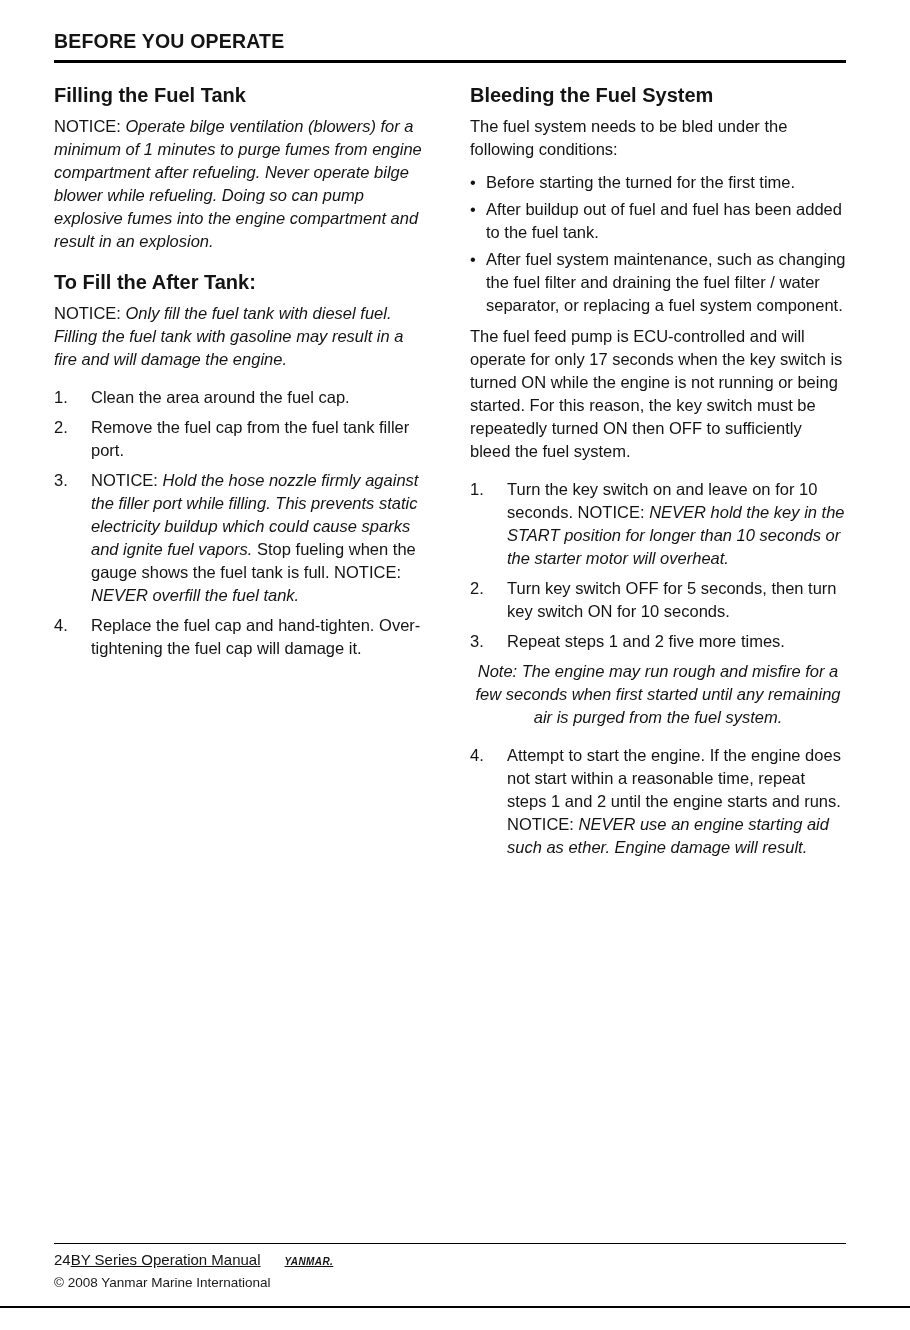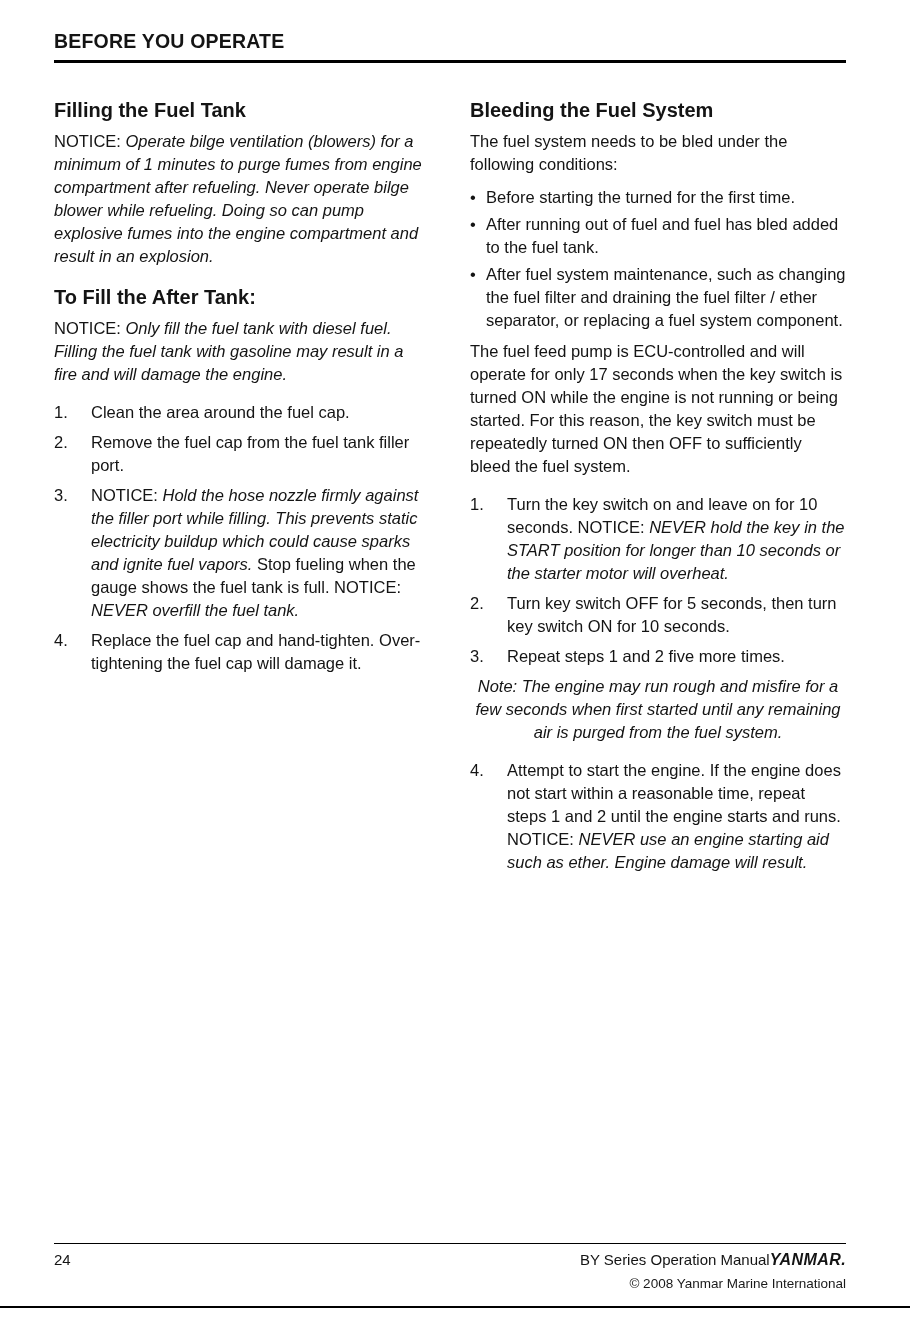--- a/index.html
+++ b/index.html
@@ -15,45 +15,45 @@
 
   .doc-title {
     font-size: 19.5px;
     font-weight: 700;
     letter-spacing: 0.2px;
     padding-bottom: 7px;
     border-bottom: 3px solid #000;
   }
 
   .columns { display: flex; gap: 40px; margin-top: 20px; }
-  .col { flex: 1; min-width: 0; font-size: 16.5px; line-height: 23px; margin-top: 15px; }
+  .col { flex: 1; min-width: 0; font-size: 16.5px; line-height: 23px; }
 
   .section-title { font-size: 20px; font-weight: 700; line-height: 25px; margin-bottom: 7px; }
   .mt { margin-top: 17px; }
 
   p.body { margin-bottom: 10px; }
 
   .steps { margin-top: 15px; }
   .step { display: flex; margin-bottom: 7px; }
   .step-num { flex: none; width: 37px; }
   .step-body { flex: 1; }
 
   .bullets { margin-top: 4px; margin-bottom: 8px; }
   .bullet { display: flex; margin-bottom: 4px; }
   .bullet-dot { flex: none; width: 16px; }
   .bullet-text { flex: 1; }
 
   .note { margin: 4px 0 14px; text-align: center; }
 
   .page-footer { position: absolute; left: 54px; right: 64px; top: 1243px; }
   .footer-rule { border-top: 1.5px solid #000; height: 0; }
-  .footer-row { display: flex; justify-content: space-between; align-items: baseline; padding-top: 7px; font-size: 15px; }
-  .footer-right { display: flex; align-items: baseline; gap: 0; }
-  .brand { font-weight: 800; font-style: italic; font-size: 16px; letter-spacing: 0.4px; }
-  .copyright { text-align: right; font-size: 13.5px; margin-top: 7px; color: #1a1a1a; }
+  .footer-row { display: flex; justify-content: flex-start; align-items: baseline; padding-top: 7px; font-size: 15px; }
+  .footer-right { display: flex; align-items: baseline; gap: 24px; text-decoration: underline; }
+  .brand { font-weight: 800; font-style: italic; font-size: 10px; letter-spacing: 0.4px; }
+  .copyright { text-align: left; font-size: 13.5px; margin-top: 7px; color: #1a1a1a; }
 
   .bottom-edge { position: absolute; left: 0; top: 1306px; width: 910px; height: 2px; background: #000; }
 </style>
 </head>
 <body>
 
 <div class="page">
 
   <div class="doc-title">BEFORE YOU OPERATE</div>
 
@@ -90,25 +90,25 @@
       <div class="section-title">Bleeding the Fuel System</div>
       <p class="body">The fuel system needs to be bled under the following conditions:</p>
 
       <div class="bullets">
         <div class="bullet">
           <span class="bullet-dot">•</span>
           <span class="bullet-text">Before starting the turned for the first time.</span>
         </div>
         <div class="bullet">
           <span class="bullet-dot">•</span>
-          <span class="bullet-text">After running out of fuel and fuel has bled added to the fuel tank.</span>
+          <span class="bullet-text">After buildup out of fuel and fuel has been added to the fuel tank.</span>
         </div>
         <div class="bullet">
           <span class="bullet-dot">•</span>
-          <span class="bullet-text">After fuel system maintenance, such as changing the fuel filter and draining the fuel filter / ether separator, or replacing a fuel system component.</span>
+          <span class="bullet-text">After fuel system maintenance, such as changing the fuel filter and draining the fuel filter / water separator, or replacing a fuel system component.</span>
         </div>
       </div>
 
       <p class="body">The fuel feed pump is ECU-controlled and will operate for only 17 seconds when the key switch is turned ON while the engine is not running or being started. For this reason, the key switch must be repeatedly turned ON then OFF to sufficiently bleed the fuel system.</p>
 
       <div class="steps">
         <div class="step">
           <span class="step-num">1.</span>
           <span class="step-body"><span>Turn the key switch on and leave on for 10 seconds. NOTICE: </span><span style="font-style: italic;">NEVER hold the key in the START position for longer than 10 seconds or the starter motor will overheat.</span></span>
         </div>

